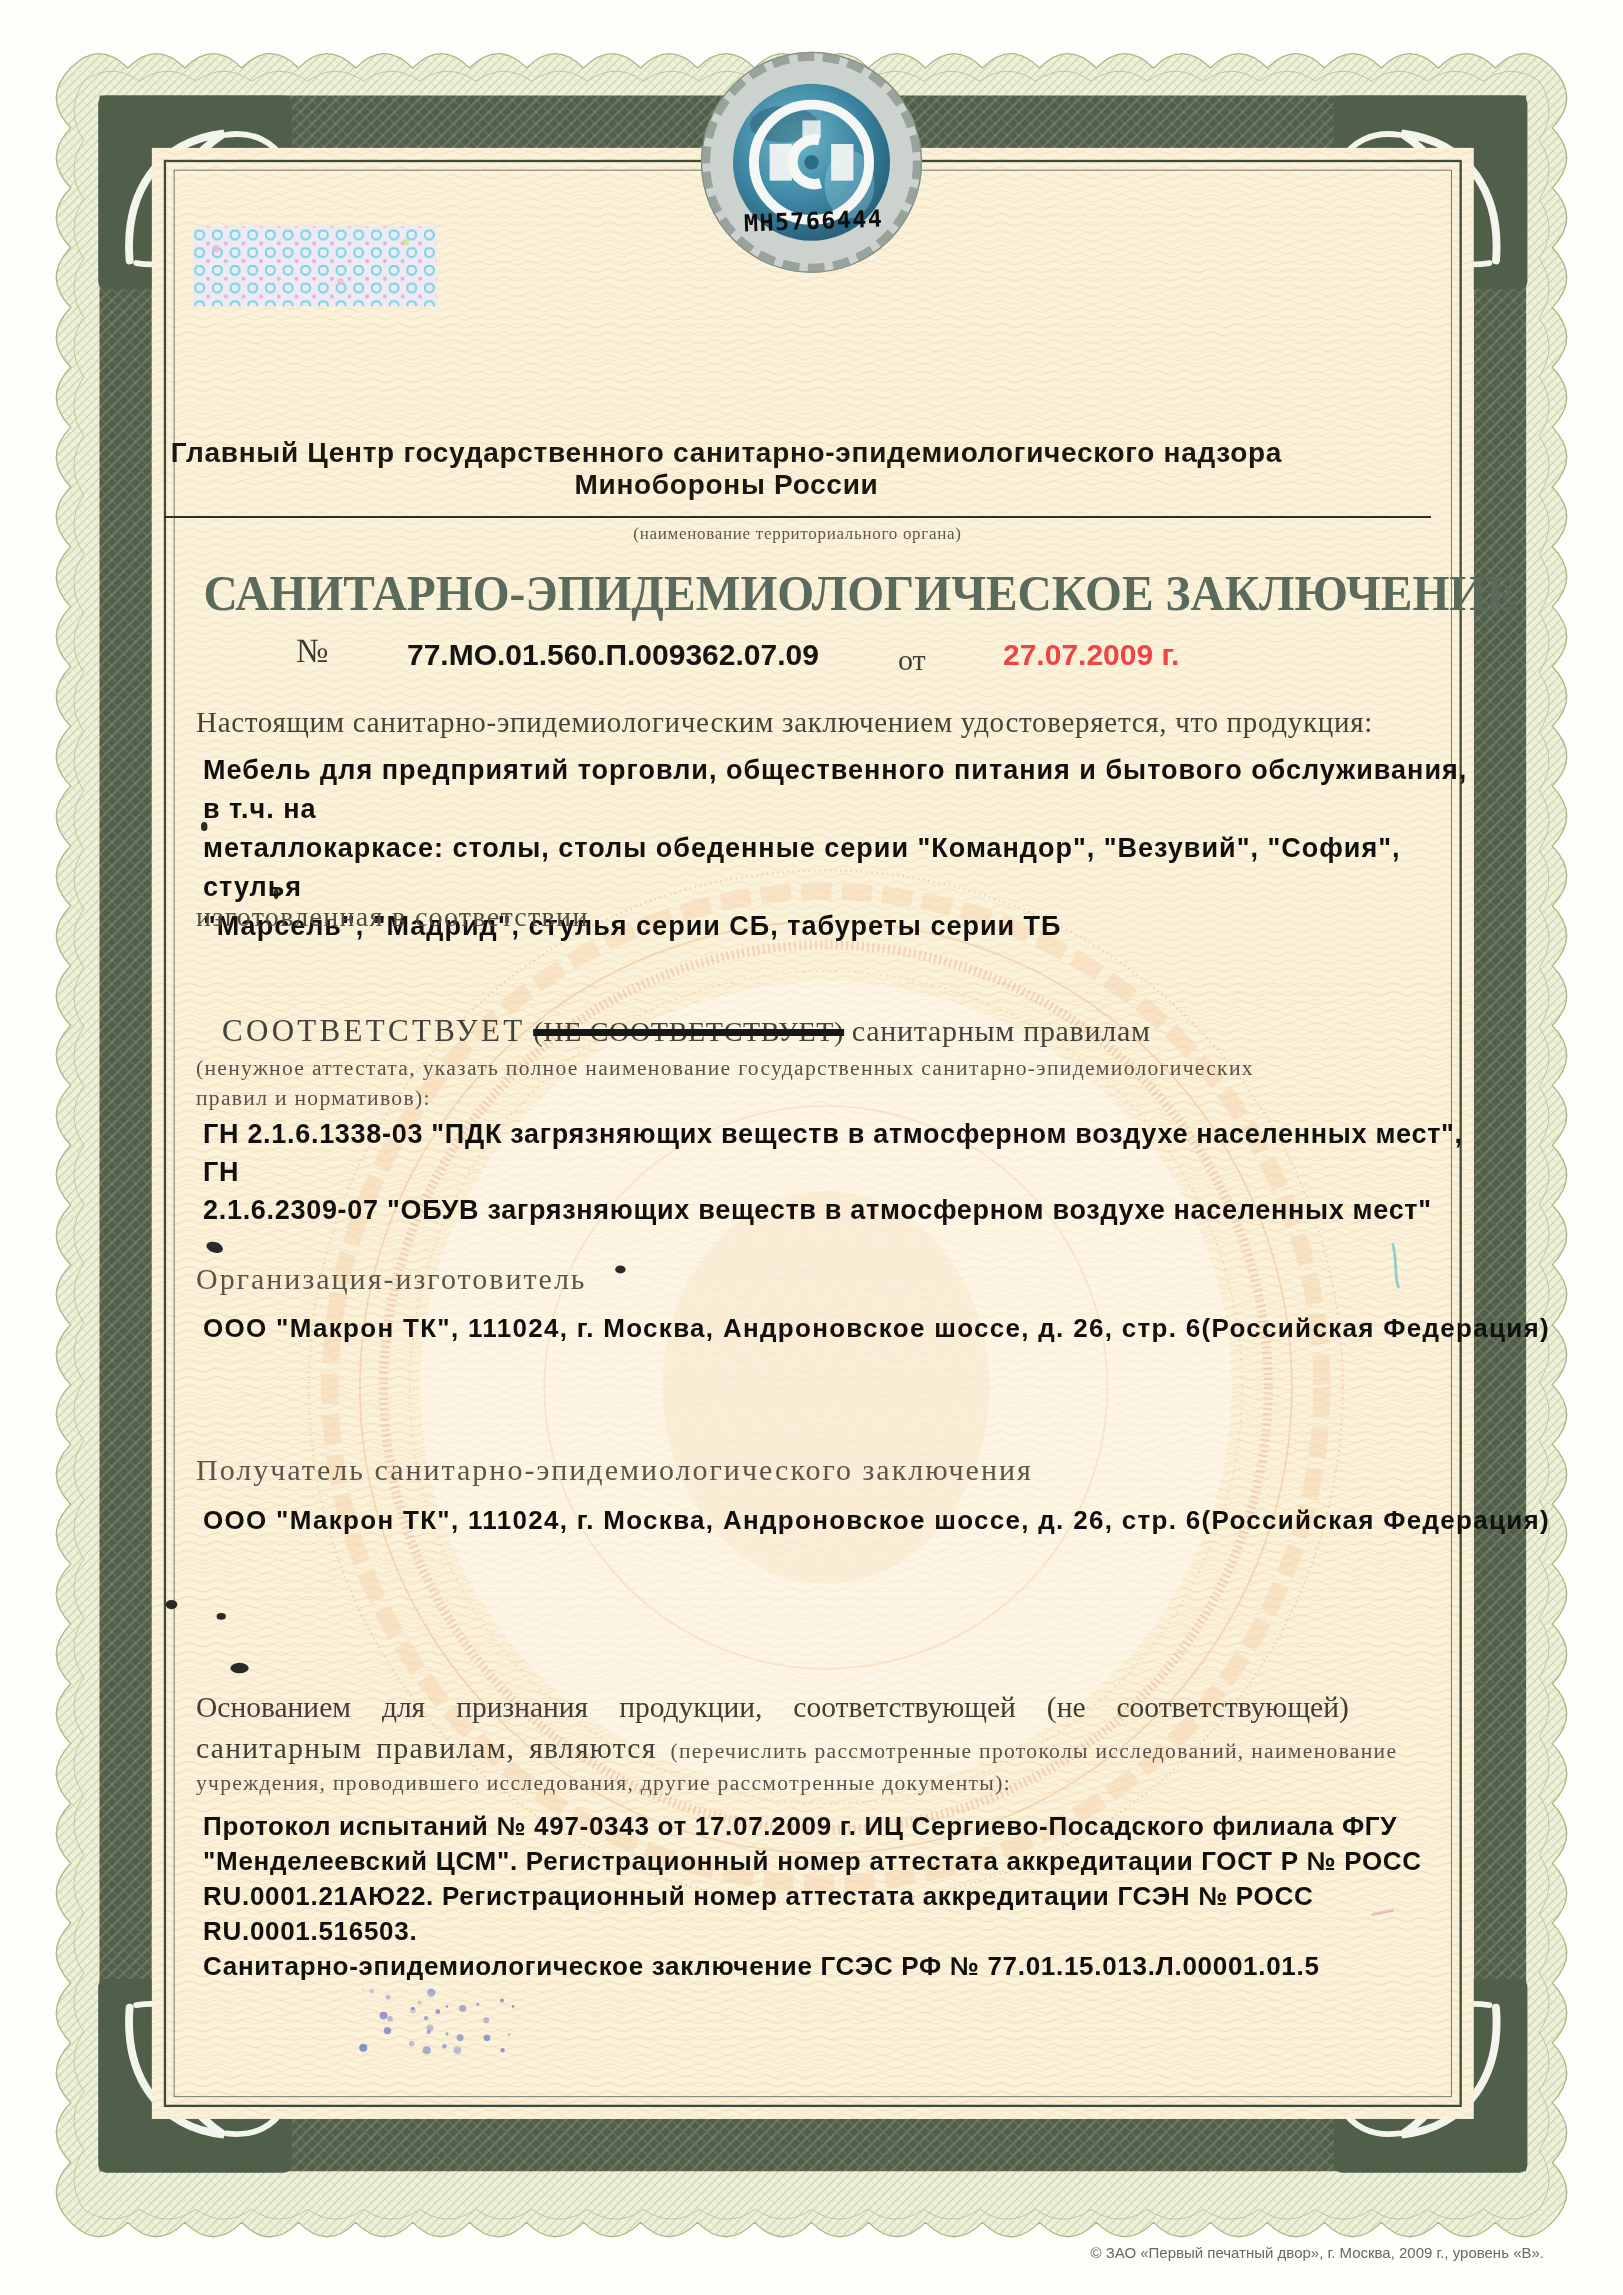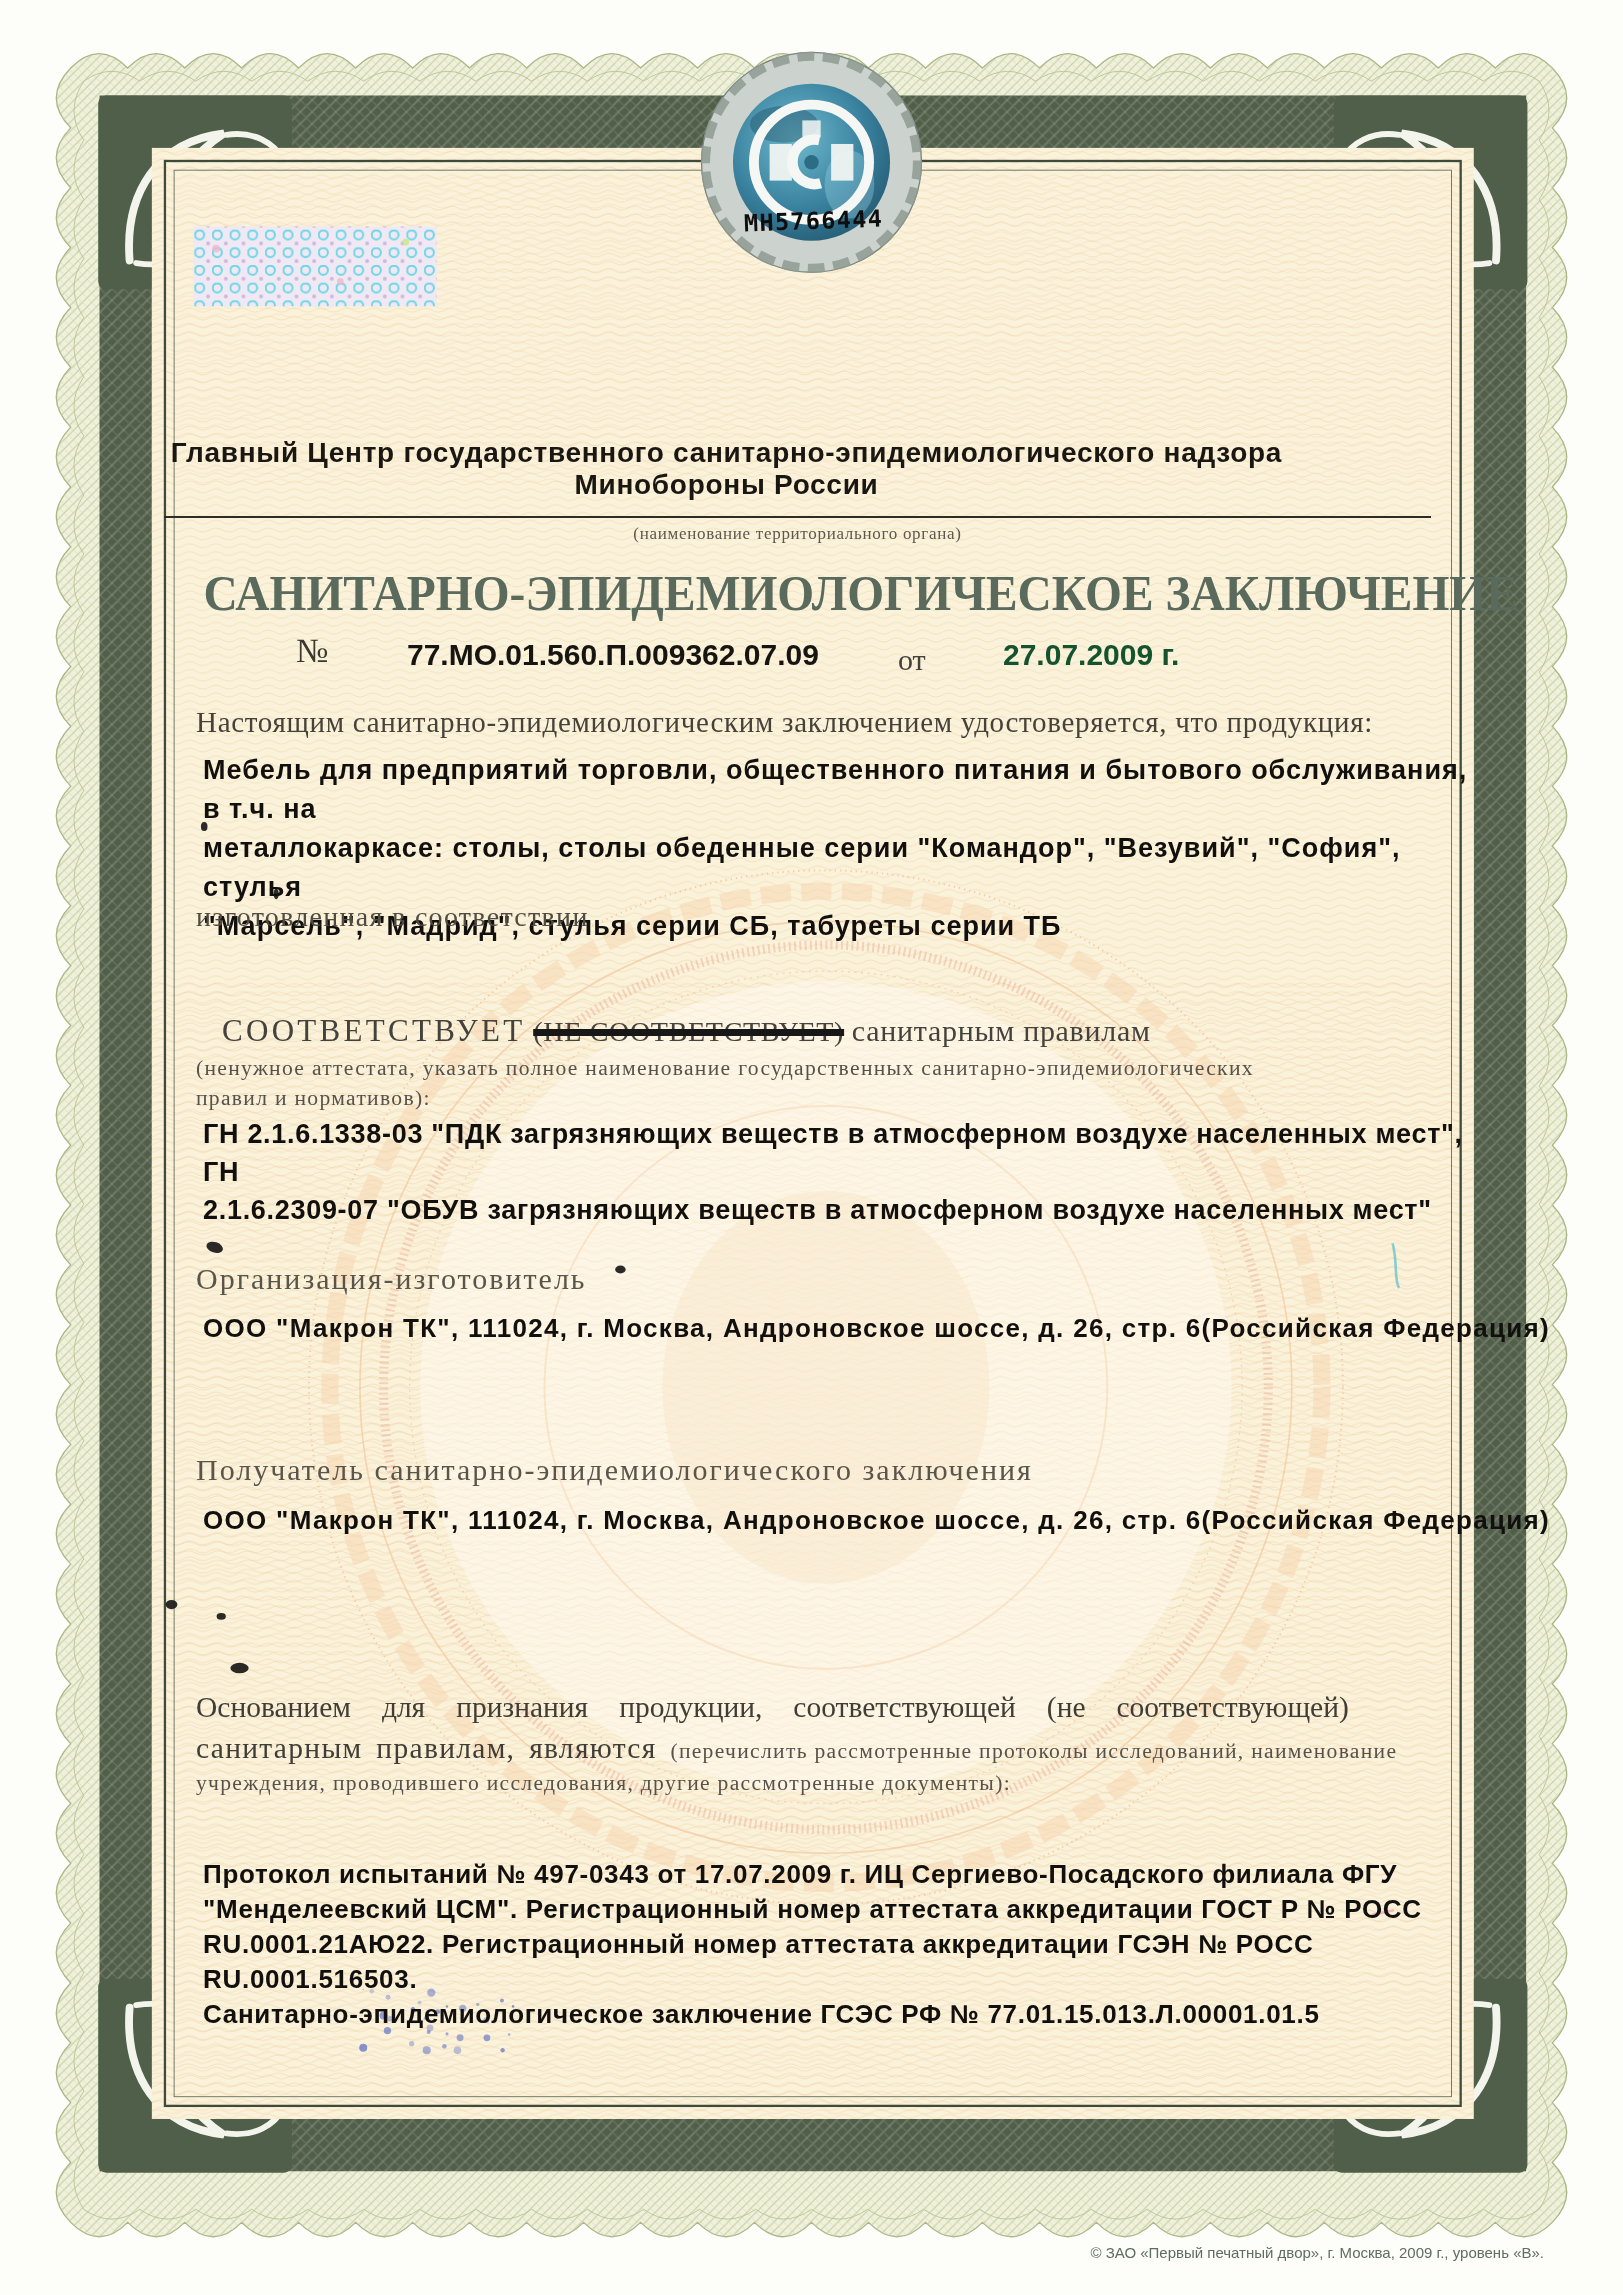--- a/index.html
+++ b/index.html
@@ -20,21 +20,21 @@
           font-size:17px;color:#5d574c;letter-spacing:0.7px;}
 
   .doc-title{left:164px;top:564px;width:1126px;text-align:center;
           font-weight:bold;font-size:51px;color:#5a6a5c;
           transform:scaleX(.93);transform-origin:center;white-space:nowrap;}
   .num-sign{left:296px;top:632px;font-size:34px;color:#3a382f;}
   .num-val{left:407px;top:638px;font-family:"Liberation Sans",sans-serif;font-weight:bold;
           font-size:30px;color:#171511;}
   .date-label{left:898px;top:643px;font-size:30px;color:#45413a;}
   .date-val{left:1003px;top:638px;font-family:"Liberation Sans",sans-serif;font-weight:bold;
-          font-size:30px;color:#14532d;}
+          font-size:30px;color:#ef4444;}
 
   .intro{left:196px;top:706px;width:1244px;font-size:29px;color:#46423a;letter-spacing:0.7px;}
   .product{left:203px;top:751px;width:1270px;
           font-family:"Liberation Sans",sans-serif;font-weight:bold;font-size:27px;
           color:#12100e;line-height:39px;letter-spacing:1px;}
   .made-label{left:196px;top:901px;font-size:28px;color:#514c41;letter-spacing:1.3px;}
   .standards{left:203px;top:941px;font-family:"Liberation Sans",sans-serif;font-weight:bold;
           font-size:27px;color:#12100e;letter-spacing:0.7px;}
 
   .conformity{left:196px;top:1013px;white-space:nowrap;font-size:31px;color:#44423c;}
@@ -50,21 +50,21 @@
   .section-label{font-size:30px;color:#5a554b;letter-spacing:2px;}
   .addr{font-family:"Liberation Sans",sans-serif;font-weight:bold;font-size:26px;
            color:#12100e;letter-spacing:1.3px;}
 
   .basis-l1{left:196px;top:1691px;width:1247px;font-size:29.5px;color:#3f3d36;word-spacing:23.6px;}
   .basis-l2{left:196px;top:1732px;width:1257px;}
   .basis-big{font-size:29.5px;color:#3f3d36;letter-spacing:1.3px;word-spacing:5.2px;}
   .basis-small{font-size:21.6px;color:#56514a;letter-spacing:1.3px;}
   .basis-l3{left:196px;top:1771px;width:1257px;font-size:21.6px;color:#56514a;letter-spacing:1.3px;}
   .docs{left:203px;top:1809px;width:1283px;font-family:"Liberation Sans",sans-serif;
-        font-weight:bold;font-size:26px;color:#12100e;line-height:35px;letter-spacing:0.7px;margin-top:48px;}
+        font-weight:bold;font-size:26px;color:#12100e;line-height:35px;letter-spacing:0.7px;}
 
   .serial{left:164px;top:2037px;width:1276px;text-align:center;font-weight:bold;
         font-size:41px;color:#e23c2b;letter-spacing:5.2px;}
   .copyright{left:1047px;top:2244px;width:497px;text-align:right;
         font-family:"Liberation Sans",sans-serif;font-size:15px;color:#5f6e5f;}
 </style>
 </head>
 <body>
 
 <div class="page">

